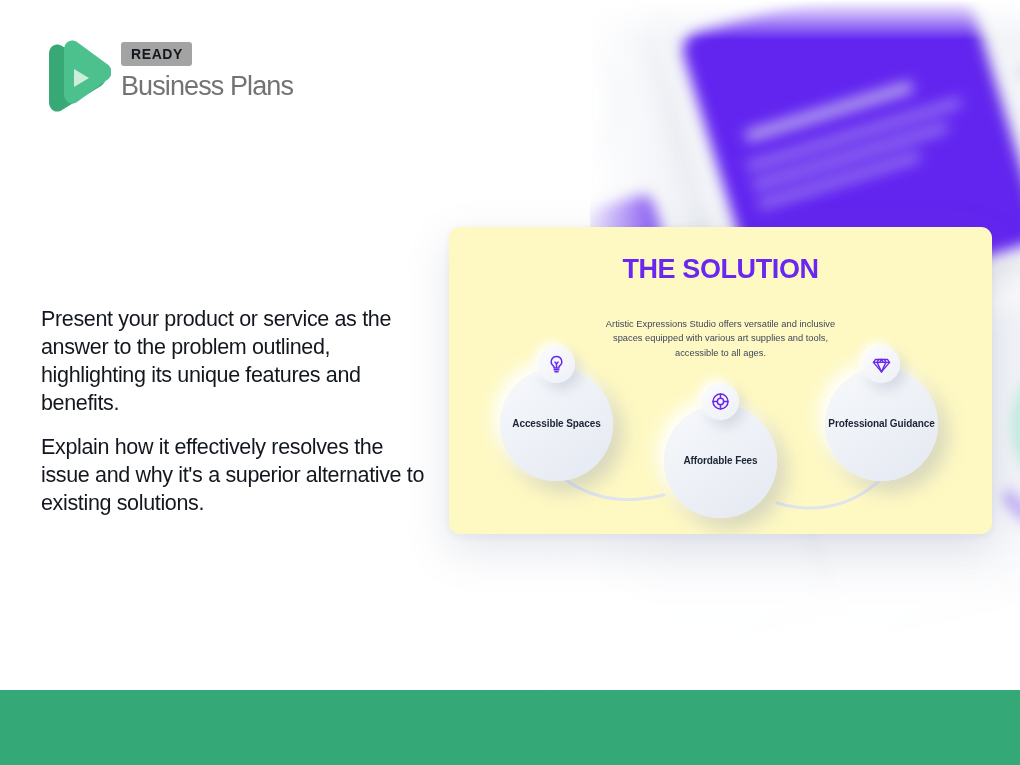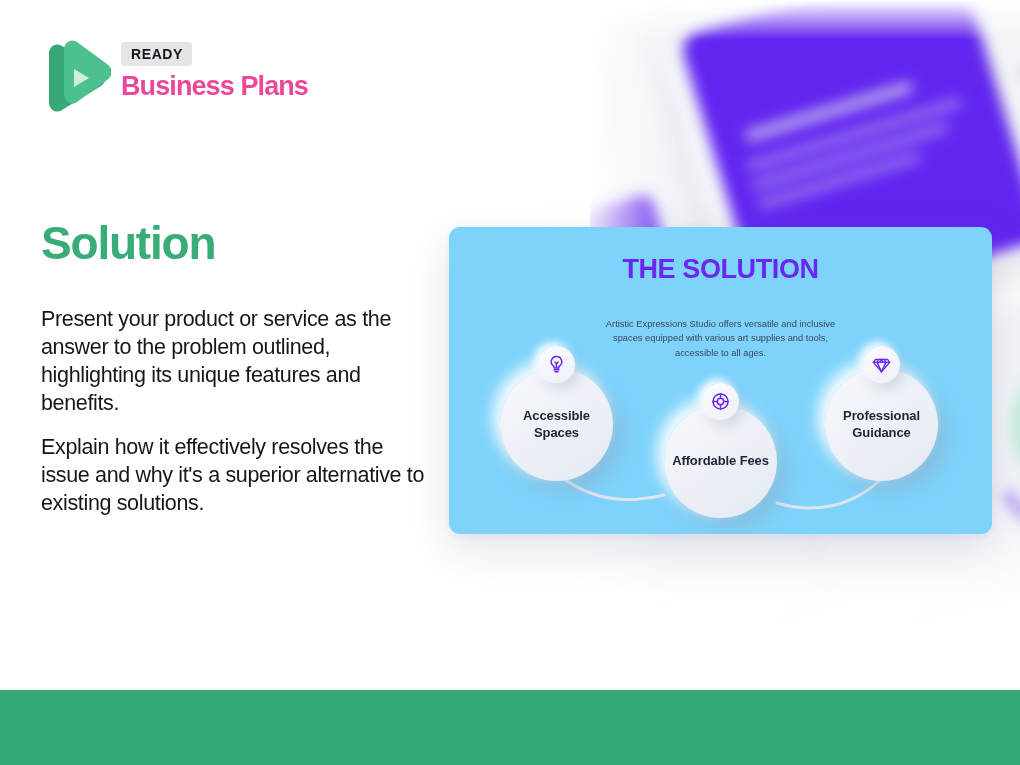--- a/index.html
+++ b/index.html
@@ -49,45 +49,45 @@
   .left-panel {
     position:absolute; left:0; top:0; width:590px; height:690px;
     background:linear-gradient(to right,#ffffff 0%,#ffffff 92%,rgba(255,255,255,.85) 100%);
   }
 
   
   .logo-block { position:absolute; left:41px; top:36px; display:flex; align-items:flex-start; }
   .logo-mark { width:70px; height:86px; flex:0 0 auto; }
   .logo-text { margin-left:10px; padding-top:6px; }
   .ready-badge {
-    display:inline-block; background:#e5e5e5; color:#13181f;
+    display:inline-block; background:#a3a3a3; color:#13181f;
     font-size:14px; font-weight:700; letter-spacing:.6px;
     padding:4px 9px 4px 10px; border-radius:3px;
   }
   .brand-name {
-    display:block; margin-top:5px; color:#ec4899;
-    font-size:27px; font-weight:700; letter-spacing:-.9px;
+    display:block; margin-top:5px; color:#737373;
+    font-size:27px; font-weight:400; letter-spacing:-.9px;
   }
 
   
   .headline {
     position:absolute; left:41px; top:216px;
     color:#39ad78; font-size:46px; font-weight:700; letter-spacing:-1.2px;
   }
   .body-copy { position:absolute; left:41px; top:306px; width:392px; }
   .body-copy p {
     color:#13181f; font-size:21.5px; font-weight:400;
     line-height:1.30; letter-spacing:-.35px;
   }
   .body-copy p + p { margin-top:16px; }
 
   
   .solution-card {
     position:absolute; left:449px; top:227px; width:543px; height:307px;
-    background:#7dd3fc; border-radius:11px;
+    background:#fef9c3; border-radius:11px;
     box-shadow:0 16px 44px rgba(90,100,135,.17), 0 2px 8px rgba(90,100,135,.08);
     overflow:hidden;
   }
   .card-title {
     position:absolute; left:0; right:0; top:27px; text-align:center;
     color:#6a27f0; font-size:27px; font-weight:700; letter-spacing:-.4px;
   }
   .card-sub {
     position:absolute; left:50%; transform:translateX(-50%); top:90px;
     width:256px; text-align:center;
@@ -100,21 +100,21 @@
   
   .node { position:absolute; }
   .node-circle {
     position:absolute; border-radius:50%;
     background:linear-gradient(145deg,#f7f9fc 0%,#e4e8f1 100%);
     box-shadow: -7px -7px 15px rgba(255,255,255,.95),
                  9px 10px 20px rgba(146,155,180,.38);
     display:flex; align-items:center; justify-content:center;
   }
   .node-label {
-    text-align:center; color:#1d2435; font-size:13px;
+    text-align:center; color:#1d2435; font-size:10px;
     font-weight:700; line-height:1.28; letter-spacing:-.1px;
     position:relative; z-index:2;
   }
   .node-badge {
     position:absolute; border-radius:50%;
     background:linear-gradient(145deg,#fbfcfe 0%,#edf0f6 100%);
     box-shadow: -4px -4px 9px rgba(255,255,255,.95),
                  5px 6px 13px rgba(146,155,180,.33);
     display:flex; align-items:center; justify-content:center;
     z-index:3;
@@ -184,21 +184,20 @@
       <path d="M8 18 C8 10 15 6 21 10 L60 34 C66 38 66 46 60 50 L21 74 C15 78 8 74 8 66 Z" fill="#38a877"></path>
       <path d="M23 14 C23 6 30 2 36 6 L66 28 C72 32 72 40 66 44 L36 66 C30 70 23 66 23 58 Z" fill="#4cc08d"></path>
       <path d="M33 33 L48 42 L33 51 Z" fill="#cdeedd"></path>
     </svg>
     <div class="logo-text">
       <span class="ready-badge">READY</span>
       <span class="brand-name">Business Plans</span>
     </div>
   </div>
 
-  <h1 class="headline">Solution</h1>
   <div class="body-copy">
     <p>Present your product or service as the answer to the problem outlined, highlighting its unique features and benefits.</p>
     <p>Explain how it effectively resolves the issue and why it's a superior alternative to existing solutions.</p>
   </div>
 
   <div class="solution-card">
     <div class="card-title">THE SOLUTION</div>
     <div class="card-sub">Artistic Expressions Studio offers versatile and inclusive spaces equipped with various art supplies and tools, accessible to all ages.</div>
 
     <svg class="connectors" viewBox="0 0 543 307">

